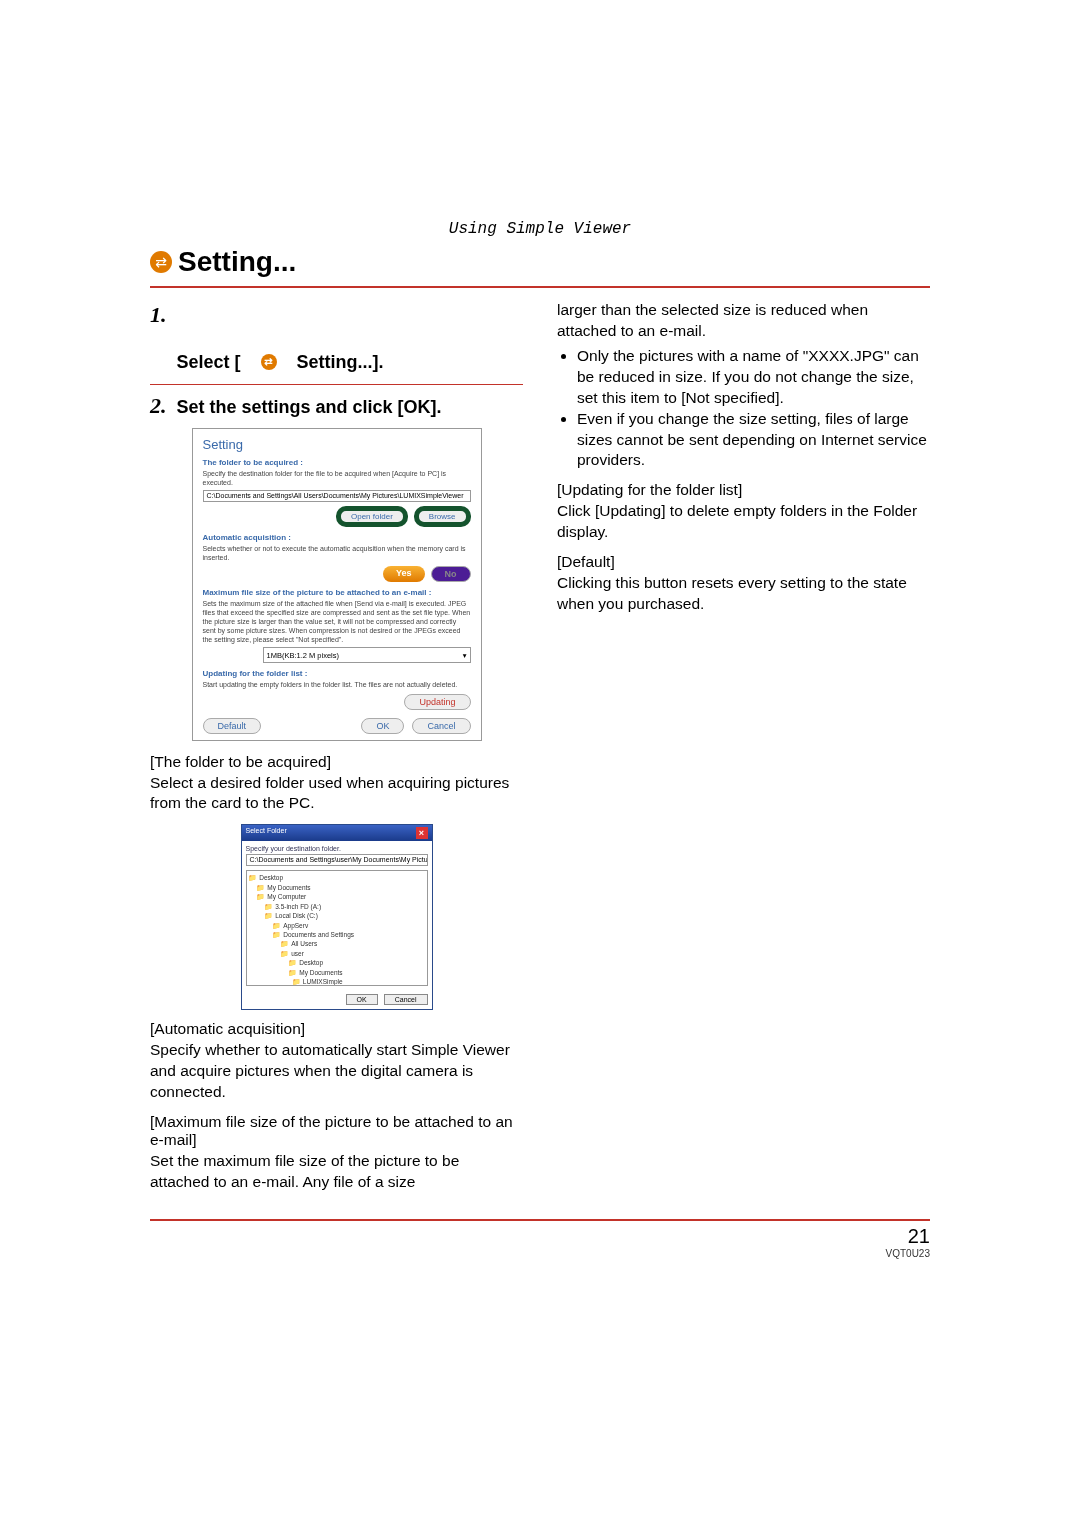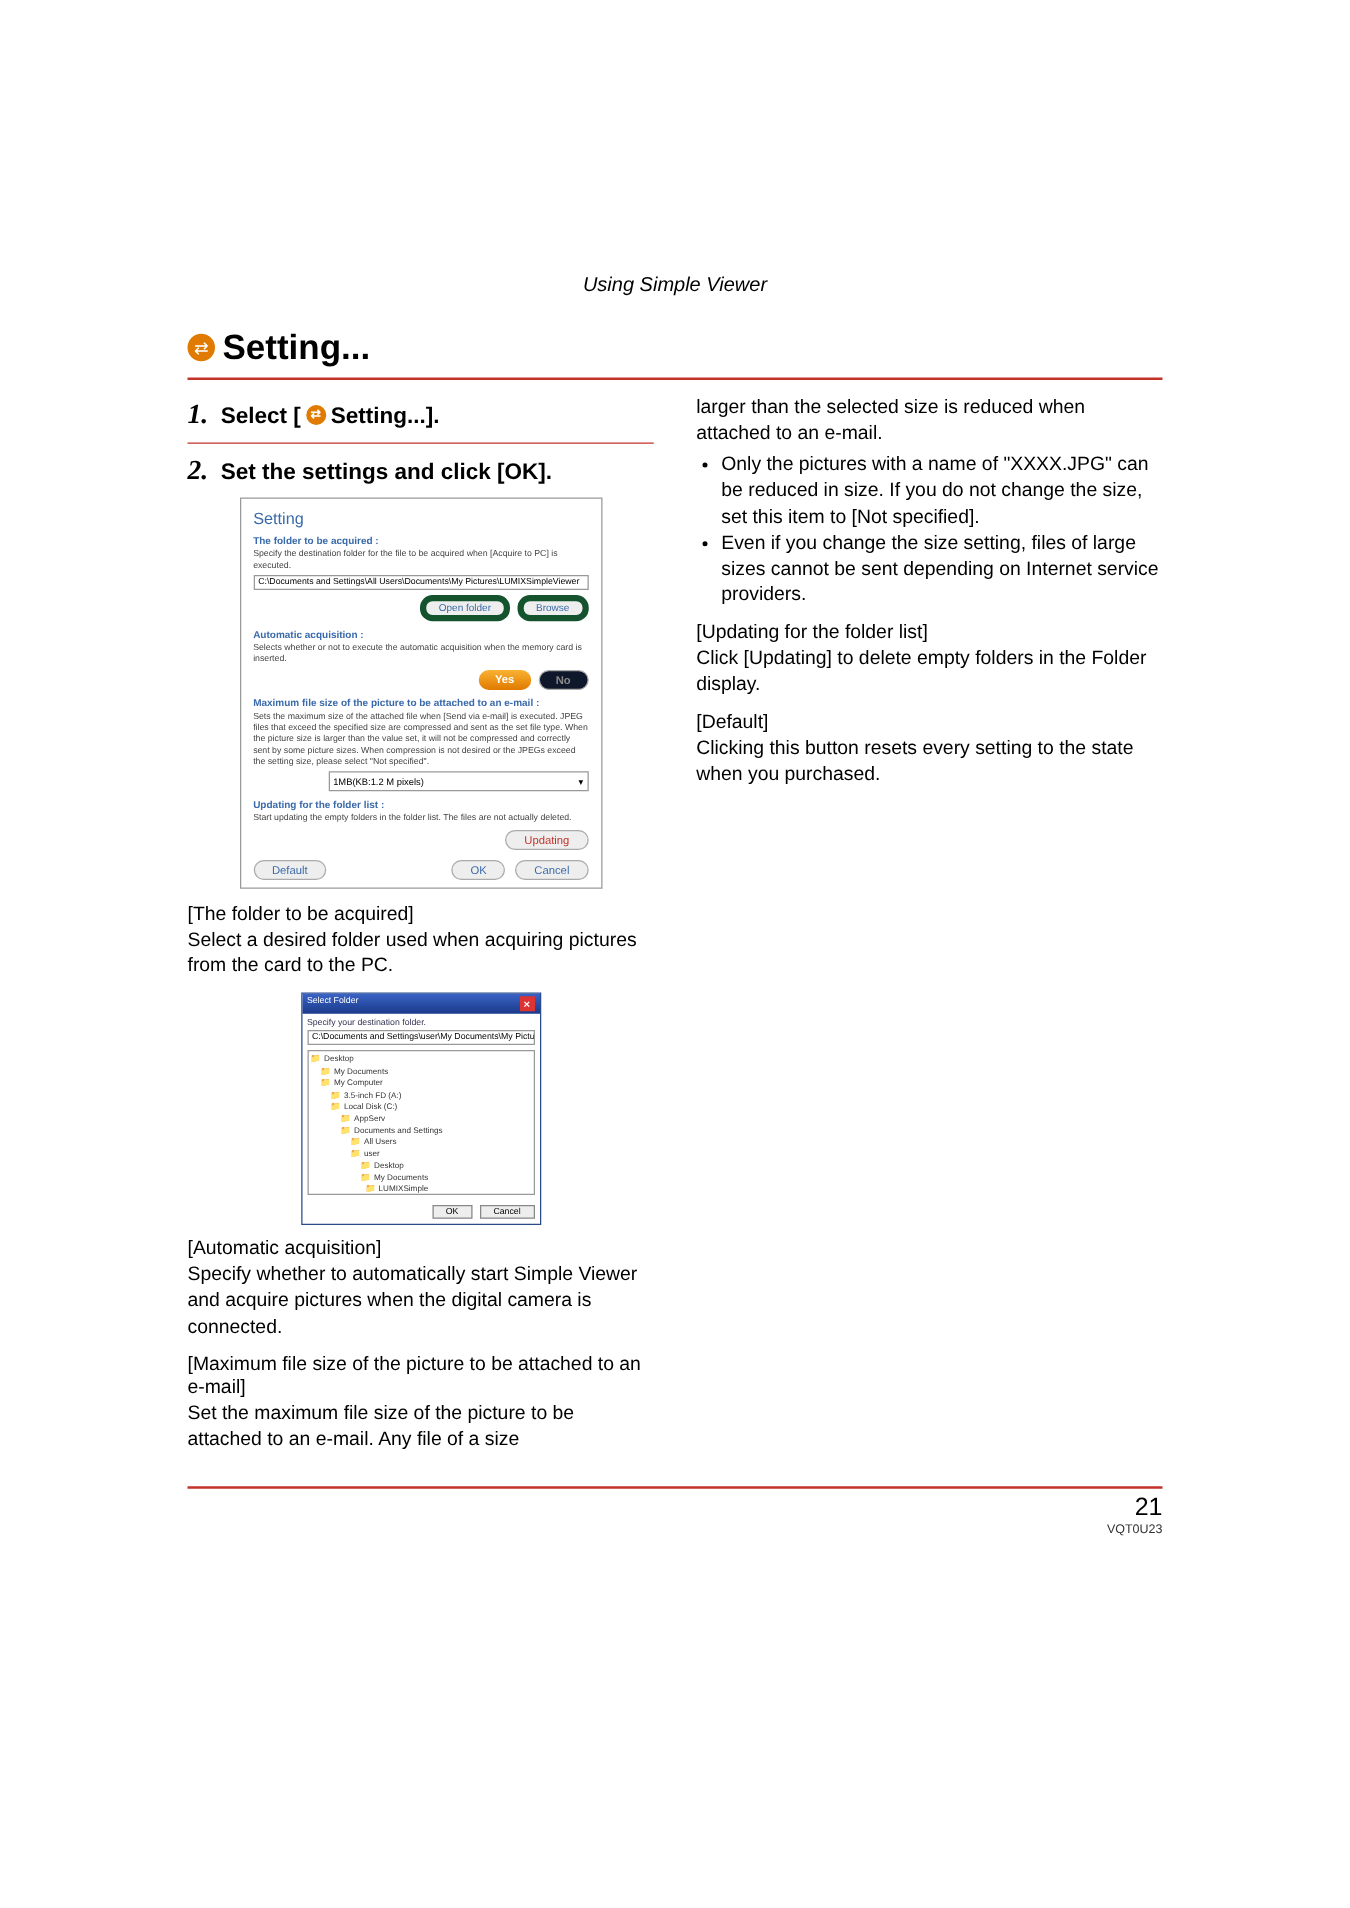--- a/index.html
+++ b/index.html
@@ -11,22 +11,22 @@
   }
   .page {
     width: 780px;
     margin: 220px auto 0 auto;
     position: relative;
   }
   .running-header {
     text-align: center;
     font-style: italic;
     font-size: 16px;
-    margin-bottom: 24px;
-    font-family: Liberation Sans, sans-serif;
+    margin-bottom: 8px;
+    font-family: Liberation Mono, monospace;
   }
   .title-row {
     display: flex;
     align-items: center;
     gap: 6px;
     margin-bottom: 8px;
   }
   .title-row .t {
     font-size: 28px;
     font-weight: bold;
@@ -70,21 +70,22 @@
     line-height: 1;
   }
   .step-body {
     font-weight: bold;
     font-size: 18px;
     line-height: 1.35;
   }
   .step-inline {
     display: inline-flex;
     align-items: center;
-    gap: 4px;
+    gap: 20px;
+    margin-top: 46px;
   }
   p, li { font-size: 15.5px; line-height: 1.35; }
   .subhead { font-weight: normal; font-size: 15.5px; margin-top: 10px; }
   ul.bullets {
     list-style: disc;
     padding-left: 20px;
     margin: 4px 0;
   }
   .desc { margin: 2px 0; }
 
@@ -121,21 +122,21 @@
     color: #3a6aaa;
   }
   .pill {
     border-radius: 10px;
     padding: 2px 13px;
     font-size: 9px;
     font-weight: bold;
     color: #fff;
   }
   .pill-yes { background: linear-gradient(#f9b233, #e07a00); }
-  .pill-no  { border: 1px solid #aaa; background: #0f172a; color: #888; }
+  .pill-no  { border: 1px solid #aaa; background: #4c1d95; color: #888; }
   .dlg-select {
     border: 1px solid #999;
     display: flex;
     justify-content: space-between;
     padding: 1px 3px;
     font-size: 7.5px;
     margin: 3px 0 3px 60px;
     height: 12px;
     align-items: center;
   }

